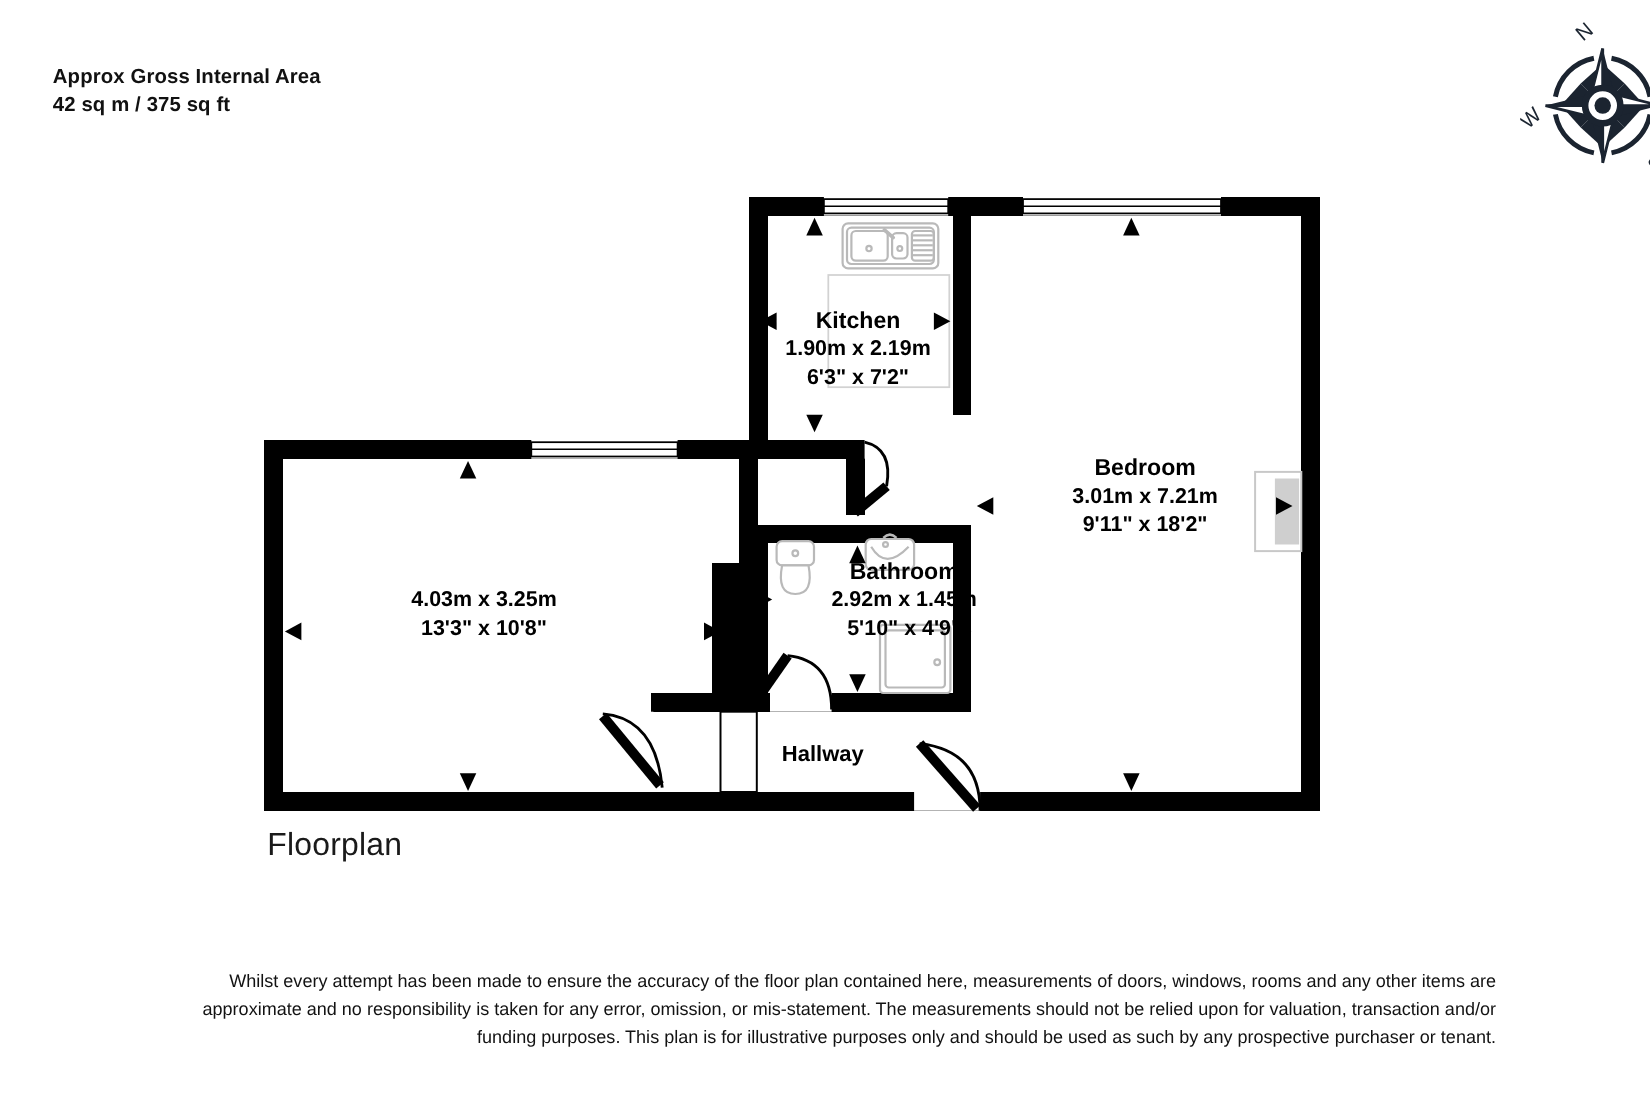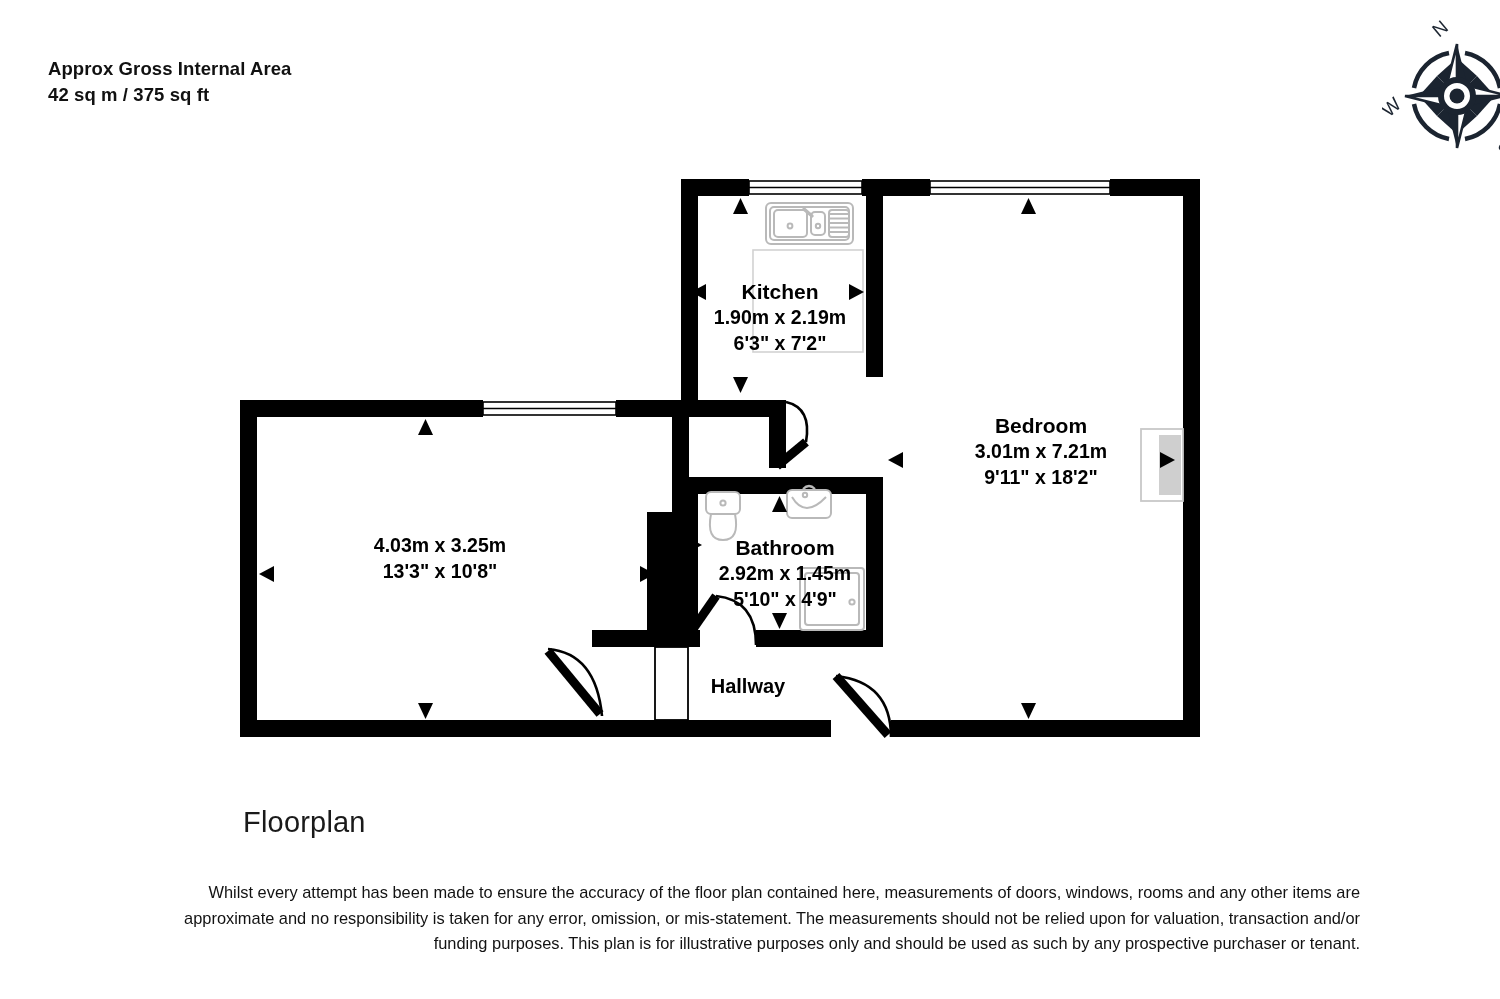--- a/index.html
+++ b/index.html
@@ -65,27 +65,27 @@
   .room-dim {
     font-size: 19.5px;
     line-height: 26px;
     font-weight: bold;
   }
   .room-label.hall .room-name { font-size: 20px; text-align: center; }
 
   #lbl-kitchen  { left: 628px; top: 279px; width: 304px; }
   #lbl-lounge   { left: 893px; top: 413px; width: 296px; }
   #lbl-bedroom  { left: 280px; top: 532px; width: 320px; }
-  #lbl-bathroom { left: 640px; top: 507px; width: 290px; margin-top: 28px; }
+  #lbl-bathroom { left: 677px; top: 507px; width: 290px; }
   #lbl-hallway  { left: 640px; top: 674px; width: 216px; }
 
   #floorplan-caption {
     position: absolute;
     left: 243px;
-    top: 806px;
+    top: 752px;
     font-size: 29px;
     color: #1a1a1a;
     letter-spacing: 0.2px;
   }
   #disclaimer {
     position: absolute;
     left: 140px;
     top: 880px;
     width: 1220px;
     text-align: right;

